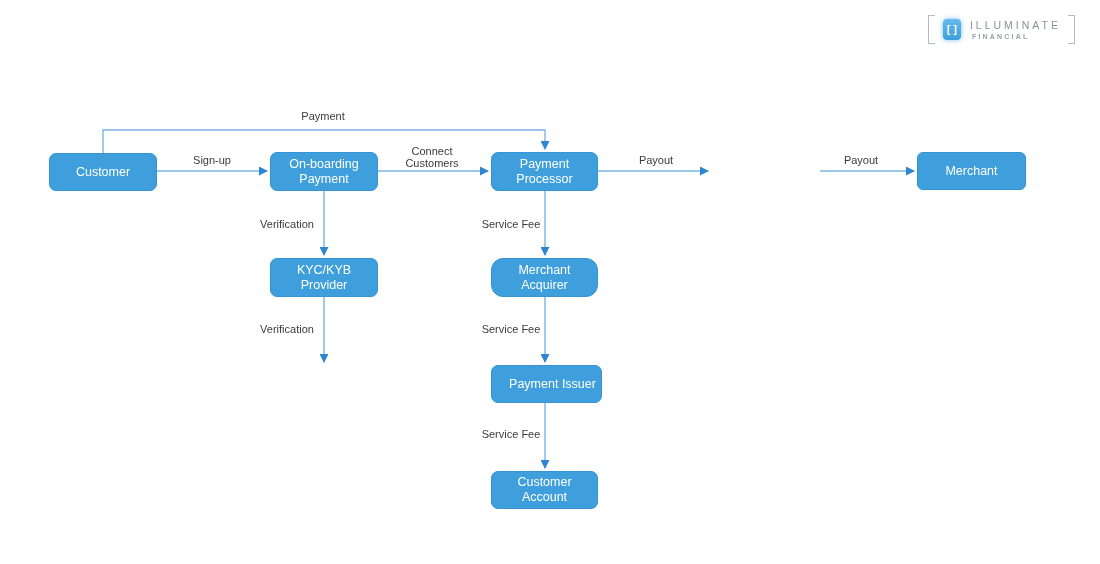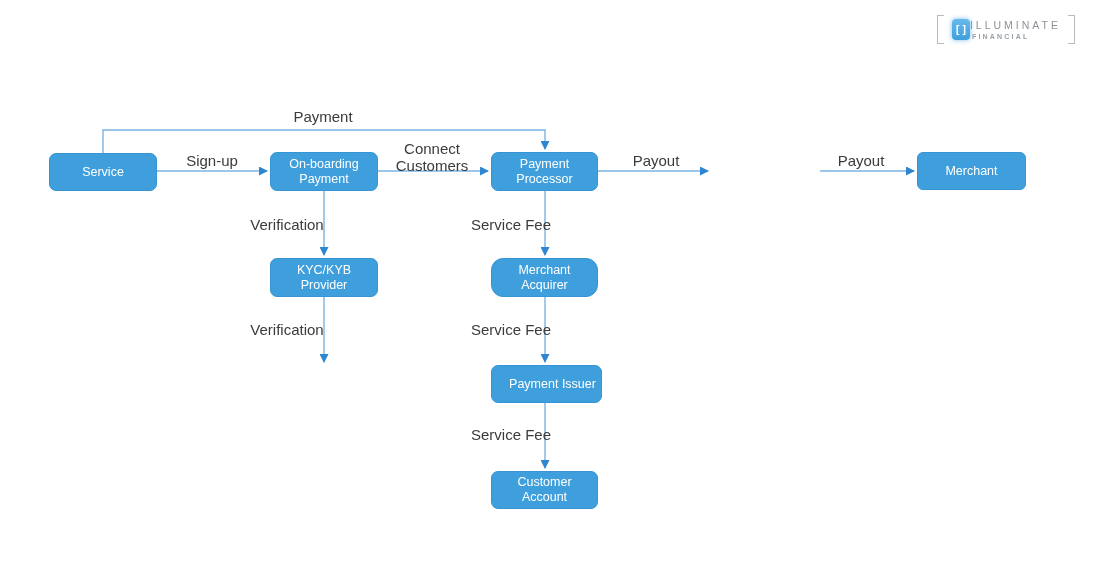--- a/index.html
+++ b/index.html
@@ -41,21 +41,21 @@
   .n-kyc      {left:270px;top:258px; width:108px; height:39px;}
   .n-registry {left:270px;top:365px; width:108px; height:38px;}
   .n-acquirer {left:491px;top:258px; width:107px; height:39px;border-radius:12px;}
   .n-issuer   {left:491px;top:365px; width:111px; height:38px;padding-left:16px;}
   .n-cacct    {left:491px;top:471px; width:107px; height:38px;}
   
   .elabel{
     position:absolute;
     transform:translate(-50%,-50%);
     color:#3b3b3b;
-    font-size:15px;
+    font-size:11px;
     white-space:nowrap;
     text-align:center;
   }
   .elabel.wrap{white-space:normal;width:78px;line-height:1.1;}
   .l-payment  {left:323px;top:116px;}
   .l-signup   {left:212px;top:160px;}
   .l-connect  {left:432px;top:157px;}
   .l-payout1  {left:656px;top:160px;}
   .l-payout2  {left:861px;top:160px;}
   .l-verif1   {left:287px;top:224px;}
@@ -82,21 +82,21 @@
     width:18px;height:21px;
     border-radius:4px;
     background:linear-gradient(180deg,#66baec,#3f9fdc);
     box-shadow:0 0 5px rgba(100,180,235,0.85);
     color:#ffffff;
     display:flex;align-items:center;justify-content:center;
     font-family:"DejaVu Sans Mono", monospace;
     font-size:11px;font-weight:bold;
     letter-spacing:0px;
   }
-  .logo .ltext{display:flex;flex-direction:column;}
+  .logo .ltext{display:flex;flex-direction:column;margin-left:9px;}
   .logo .l1{
     font-size:10.5px;
     letter-spacing:3px;
     color:#8b9196;
     font-weight:500;
   }
   .logo .l2{
     font-size:7px;
     letter-spacing:2.2px;
     color:#9aa0a5;
@@ -121,21 +121,21 @@
     <path class="edge" d="M598 171 H708" marker-end="url(#arrow)"></path>
     <path class="edge" d="M820 171 H914" marker-end="url(#arrow)"></path>
     <path class="edge" d="M103 153 V130 H545 V149" marker-end="url(#arrow)"></path>
     <path class="edge" d="M324 191 V255" marker-end="url(#arrow)"></path>
     <path class="edge" d="M324 297 V362" marker-end="url(#arrow)"></path>
     <path class="edge" d="M545 191 V255" marker-end="url(#arrow)"></path>
     <path class="edge" d="M545 297 V362" marker-end="url(#arrow)"></path>
     <path class="edge" d="M545 403 V468" marker-end="url(#arrow)"></path>
   </svg>
 
-  <div class="node n-customer">Service</div>
+  <div class="node n-customer">Customer</div>
   <div class="node n-portal">On-boarding Payment</div>
   <div class="node n-processor">Payment Processor</div>
   <div class="node n-merchant">Merchant</div>
   <div class="node n-kyc">KYC/KYB Provider</div>
   <div class="node n-acquirer">Merchant Acquirer</div>
   <div class="node n-issuer">Payment Issuer</div>
   <div class="node n-cacct">Customer Account</div>
 
   <div class="elabel l-signup">Sign-up</div>
   <div class="elabel wrap l-connect">Connect Customers</div>

